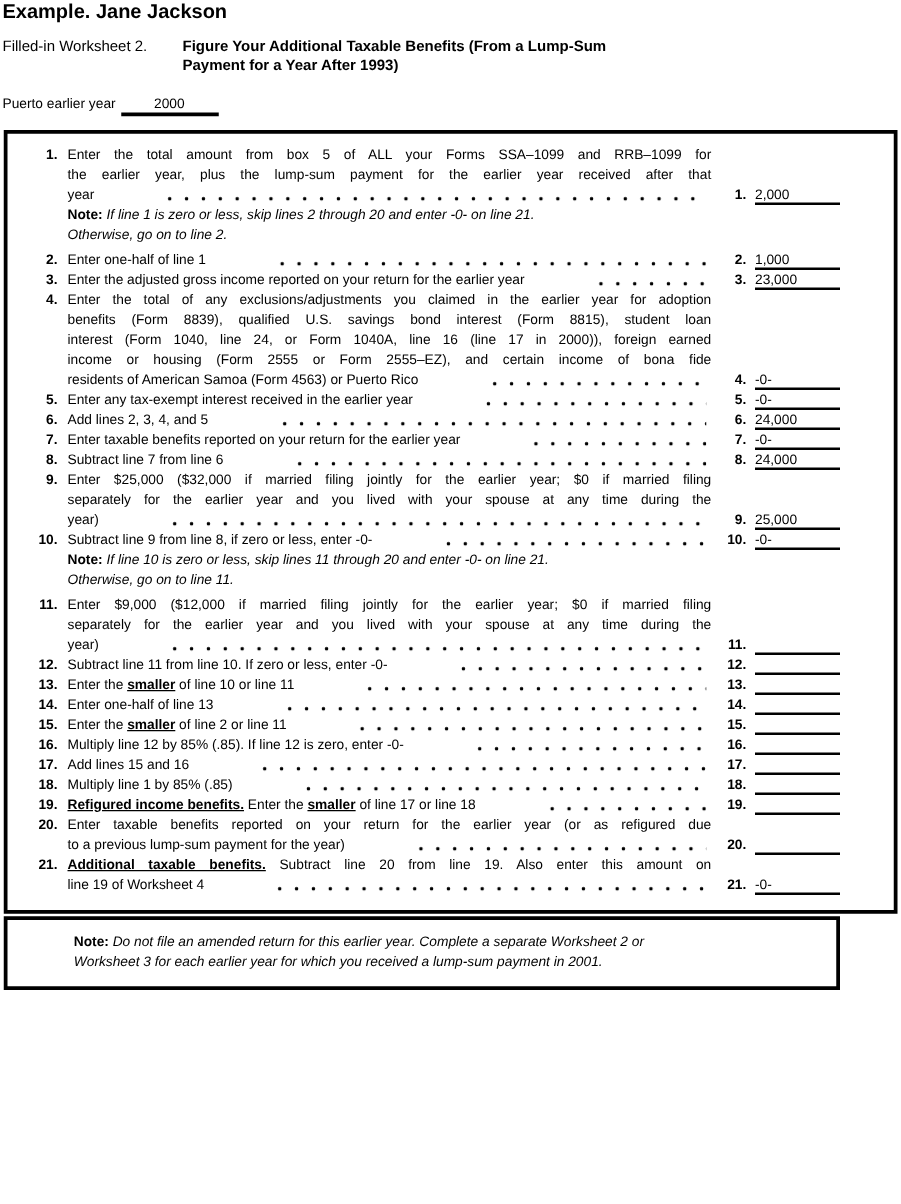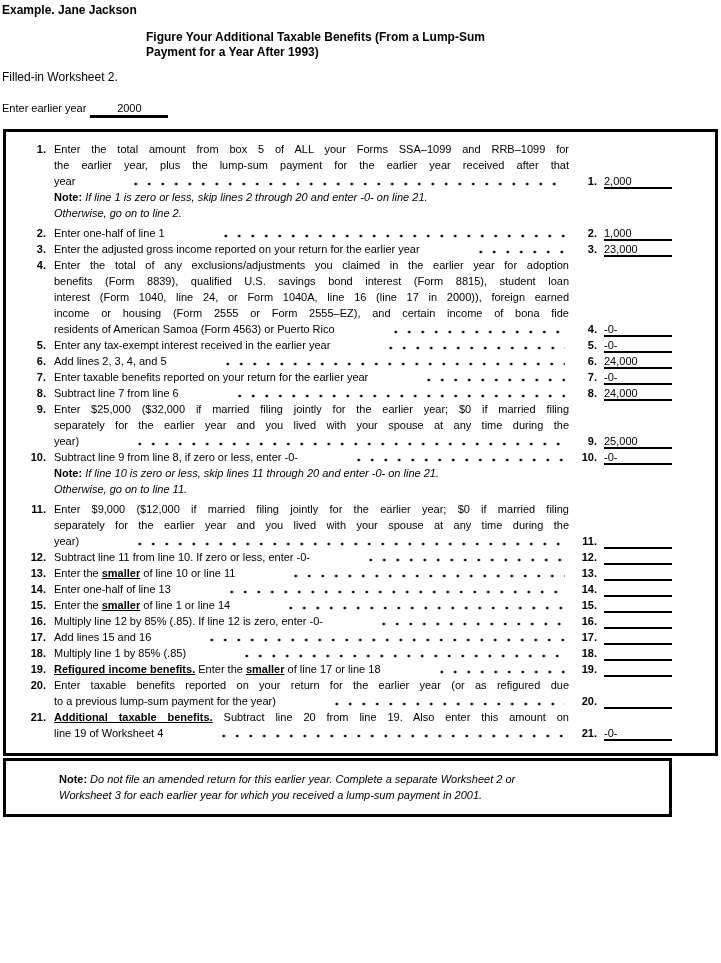--- a/index.html
+++ b/index.html
@@ -9,29 +9,29 @@
     font-family: "Liberation Sans", sans-serif;
     font-size: 11px;
     overflow: hidden;
     -webkit-font-smoothing: antialiased;
   }
   .page { padding-top: 3px; }
 
   
   .hdr-example {
     margin-left: 2px;
-    font-size: 12px; font-weight: bold;
+    font-size: 16px; font-weight: bold;
     line-height: 14px;
   }
   .hdr-worksheet {
     display: flex;
     margin: 13px 0 0 2px;
     font-size: 12px; line-height: 15px;
   }
-  .ws-label { width: 144px; flex-shrink: 0; margin-top: 40px; }
+  .ws-label { width: 144px; flex-shrink: 0; }
   .ws-title { font-weight: bold; }
   .earlier-year { margin: 15px 0 0 2px; line-height: 16px; }
   .year-line {
     display: inline-block; width: 78px;
     border-bottom: 3px solid #000;
     text-align: center; margin-left: 4px;
     line-height: 14px; vertical-align: baseline;
   }
 
   
@@ -108,21 +108,21 @@
 
   <div class="hdr-worksheet">
     <div class="ws-label">Filled-in Worksheet 2.</div>
     <div class="ws-title">
       <div>Figure Your Additional Taxable Benefits (From a Lump-Sum</div>
       <div>Payment for a Year After 1993)</div>
     </div>
   </div>
 
   <div class="earlier-year">
-    <span>Enter earlier year</span><span class="year-line"><span>2000</span></span>
+    <span>Puerto earlier year</span><span class="year-line"><span>2000</span></span>
   </div>
 
   <div class="ws-box">
     <div id="rows">
         <div class="ws-row">
           <div class="row-main">
             <div class="cell-num">1.</div>
             <div class="cell-text">
               <div class="tline"><span>Enter the total amount from box 5 of ALL your Forms SSA–1099 and RRB–1099 for</span></div>
               <div class="tline"><span>the earlier year, plus the lump-sum payment for the earlier year received after that</span></div>
@@ -346,21 +346,21 @@
               <span class="entry-num">14.</span>
               <span class="entry-field"><span class="entry-value"></span></span>
             </div>
           </div>
         </div>
         <div class="ws-row">
           <div class="row-main">
             <div class="cell-num">15.</div>
             <div class="cell-text">
               <div class="tline tlast">
-                <span class="tseg"><span>Enter the </span><span class="b">smaller</span><span> of line 1 or line 14</span></span>
+                <span class="tseg"><span>Enter the </span><span class="b">smaller</span><span> of line 2 or line 11</span></span>
                 <span class="leader"></span>
               </div>
             </div>
             <div class="cell-entry">
               <span class="entry-num">15.</span>
               <span class="entry-field"><span class="entry-value"></span></span>
             </div>
           </div>
         </div>
         <div class="ws-row">

